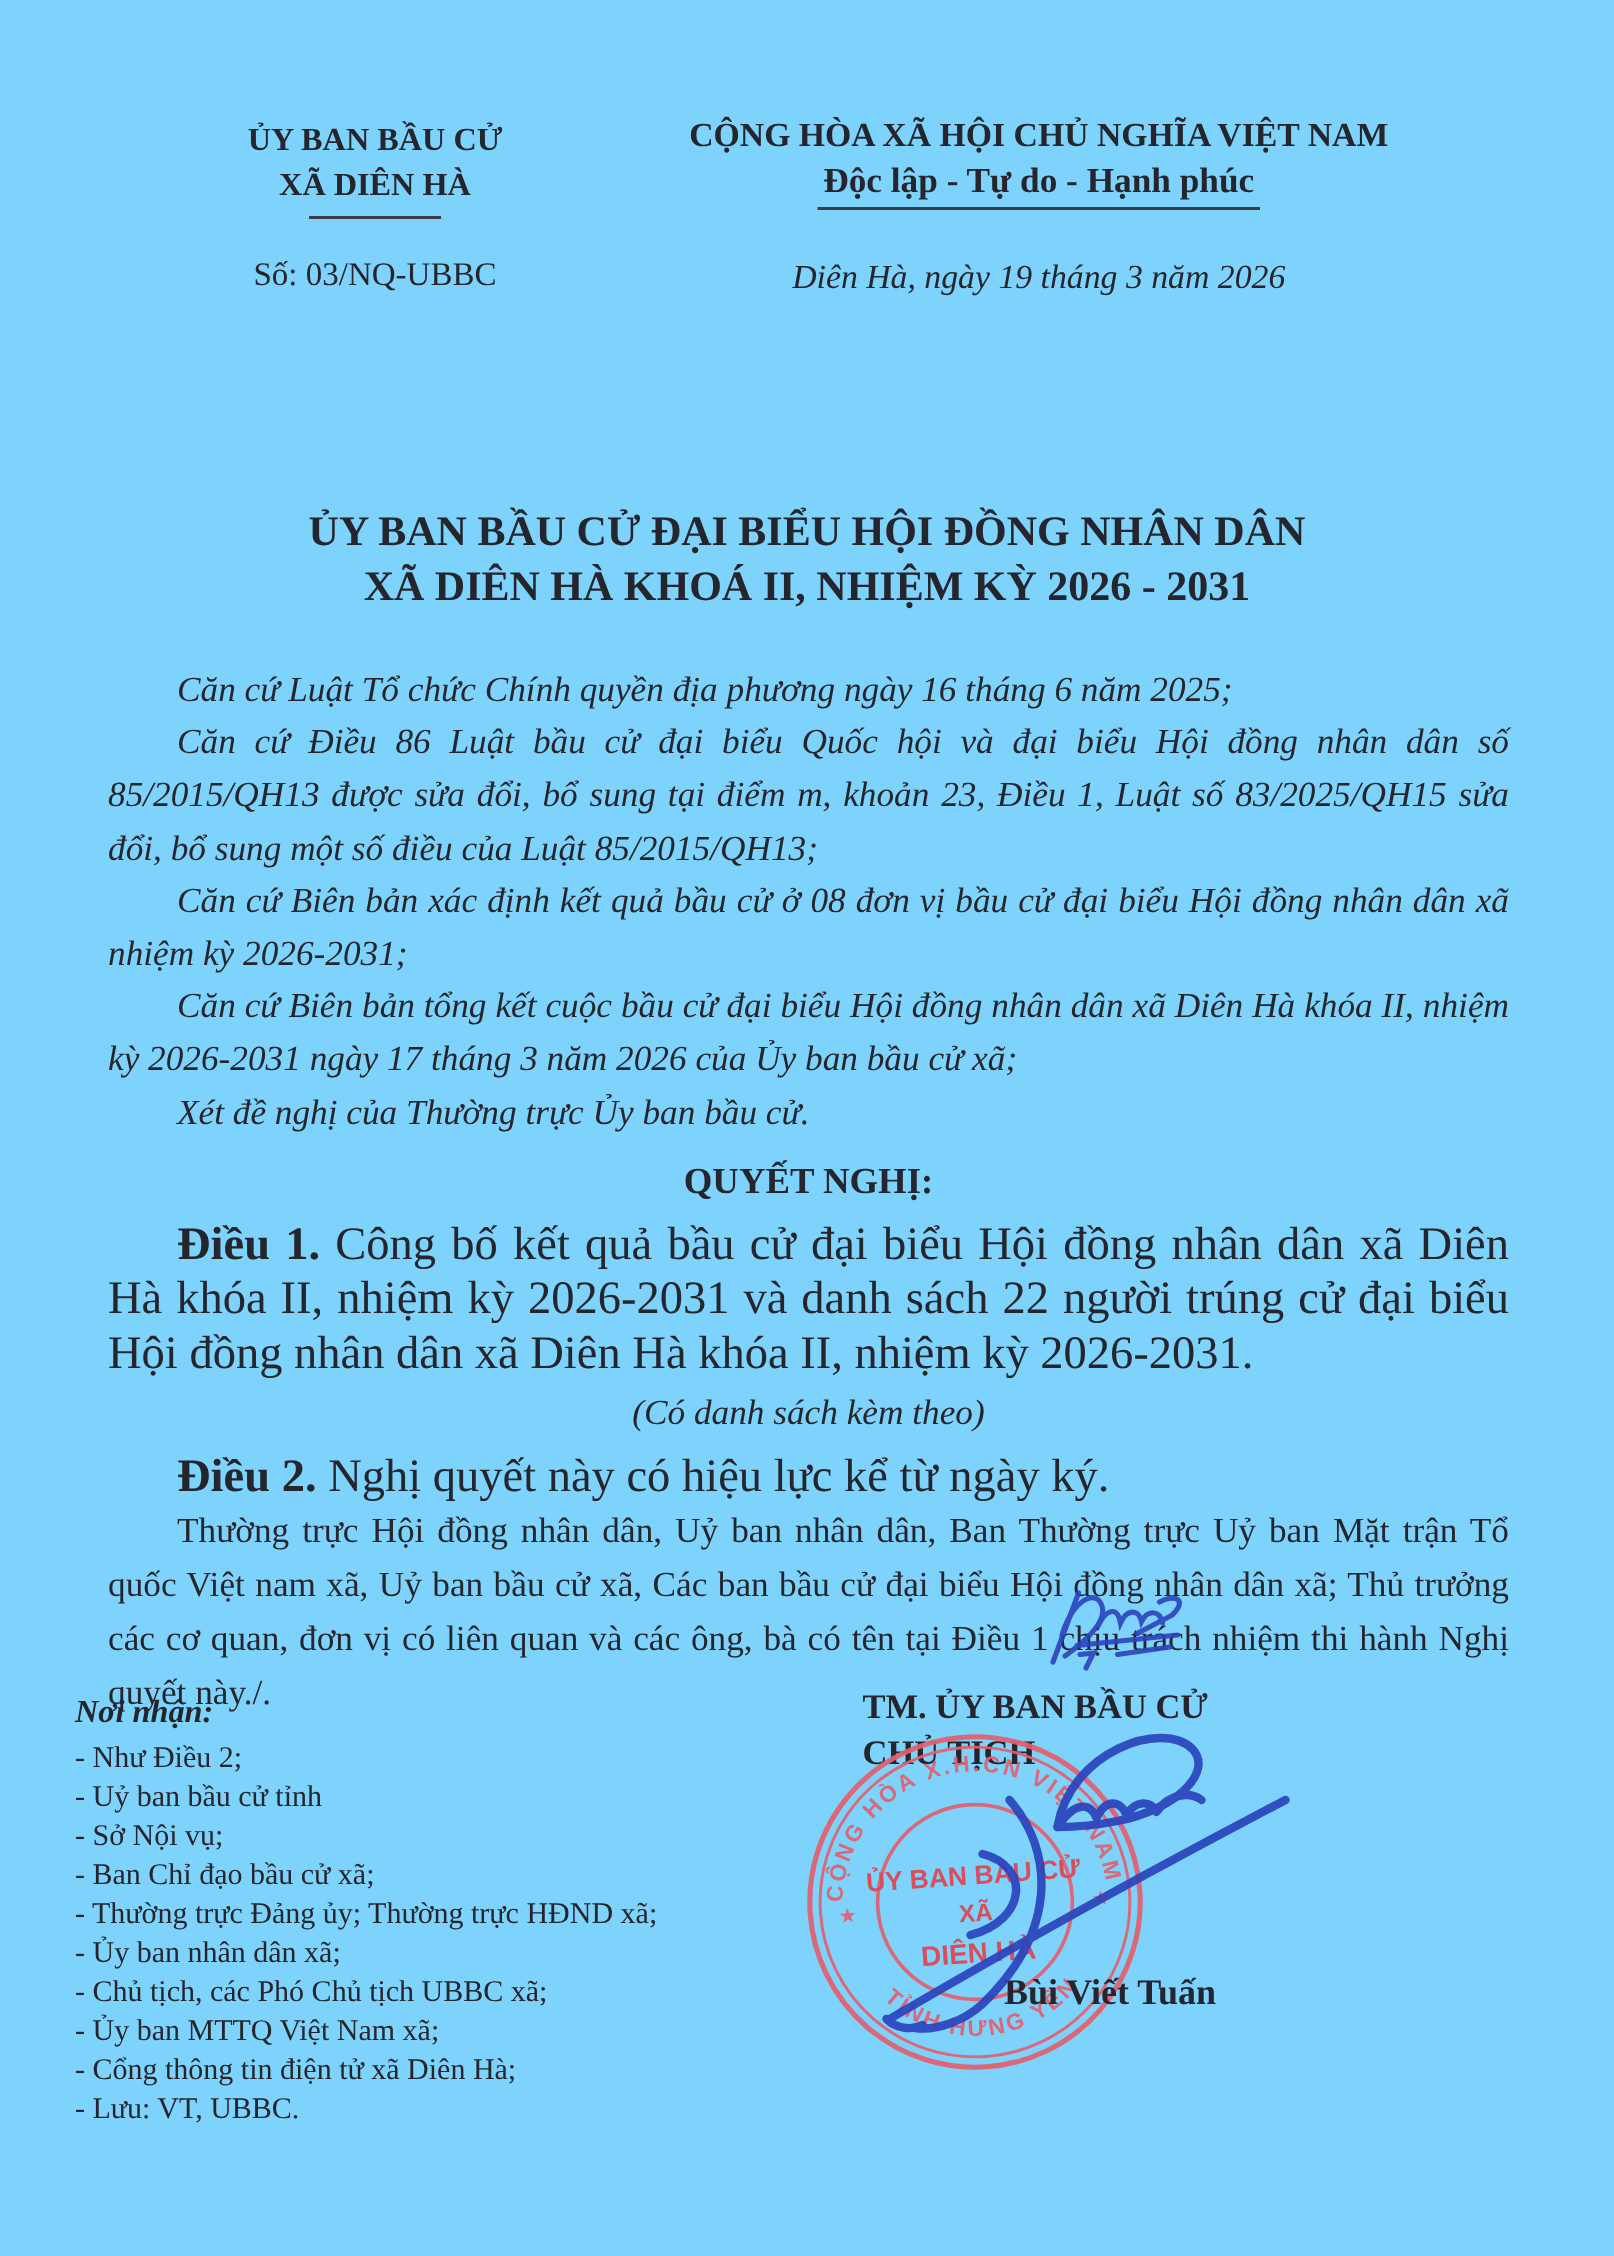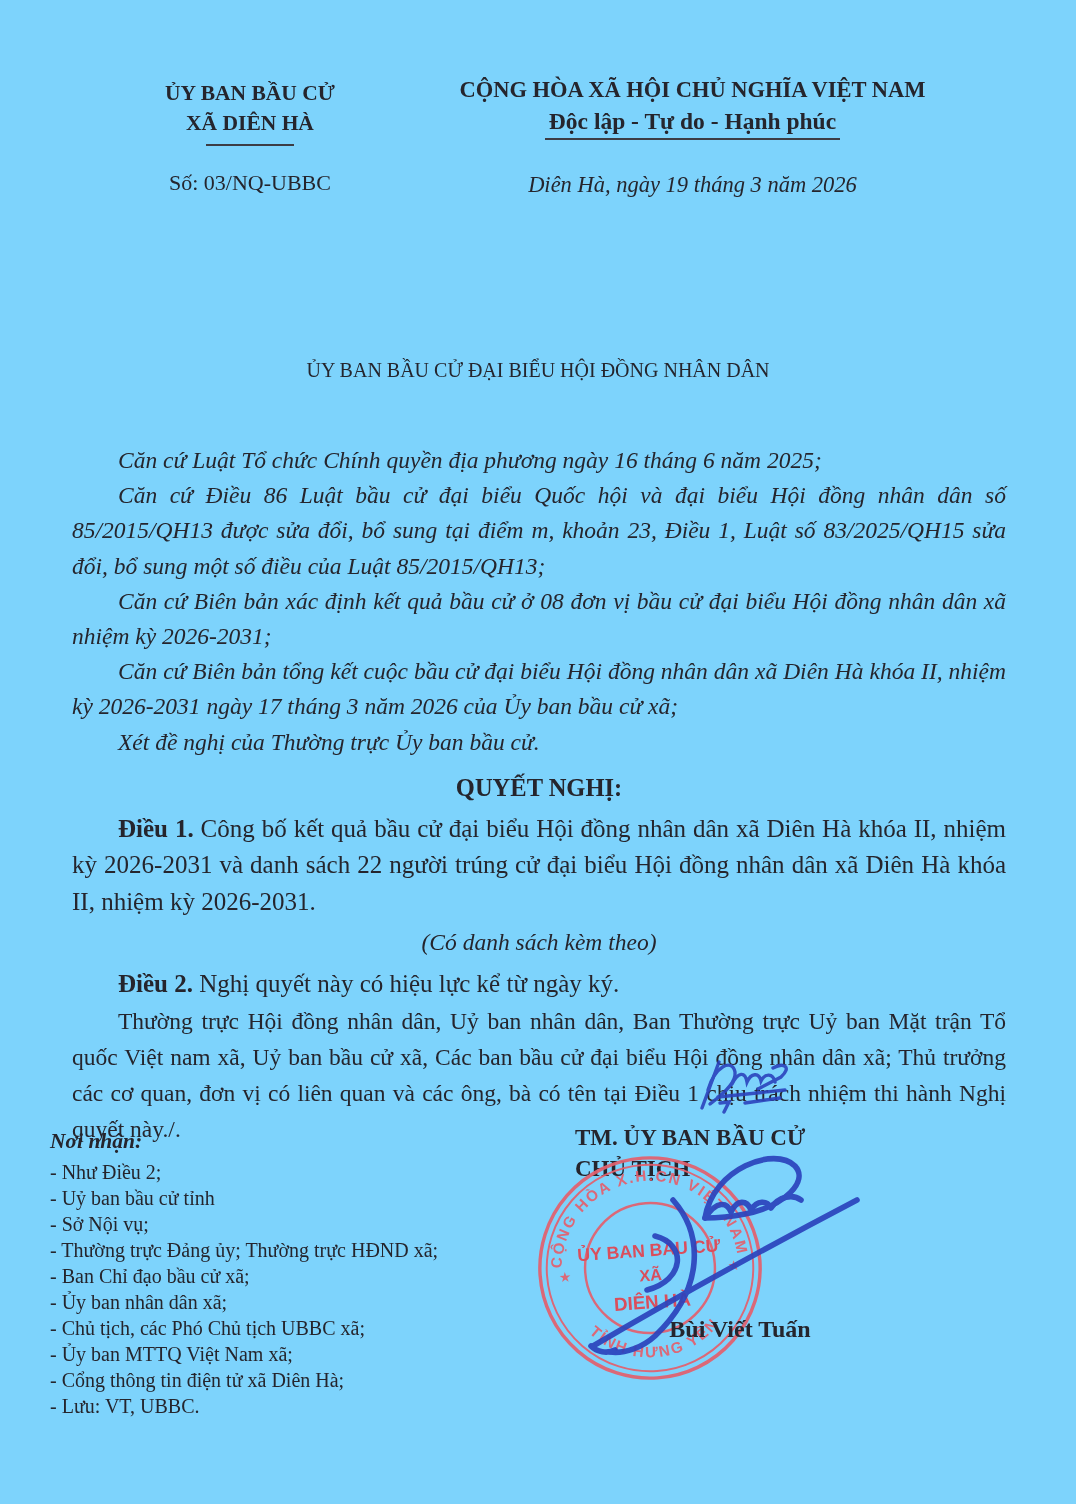--- a/index.html
+++ b/index.html
@@ -35,34 +35,34 @@
   .place-date{
     position:absolute;left:415px;top:172px;width:555px;text-align:center;
     font-style:italic;font-size:22.5px;
   }
   
   .title-block{position:absolute;left:70px;top:220px;width:936px;text-align:center;}
   .title-block .doctype{font-weight:bold;font-size:26px;line-height:32px;letter-spacing:.5px;}
   .title-block .subject{font-weight:bold;font-size:23.5px;line-height:31px;}
   .title-block .rule{width:196px;height:0;border-bottom:3px solid #33333b;margin:7px auto 0;}
   .issuer-block{
-    position:absolute;left:70px;top:352px;width:936px;text-align:center;
-    font-weight:normal;font-size:20px;line-height:37px;
+    position:absolute;left:70px;top:336px;width:936px;text-align:center;
+    font-weight:bold;font-size:28px;line-height:37px;
   }
   
   .body-col{position:absolute;left:72px;top:443px;width:934px;}
   .preamble p{
     margin:0;font-style:italic;font-size:23.5px;line-height:35.2px;
     text-indent:46px;text-align:justify;
   }
   .resolve-heading{
     margin:11px 0 6px;text-align:center;font-weight:bold;font-size:24.5px;line-height:34px;
   }
   .article{
-    margin:6px 0 0;font-size:25px;line-height:36.5px;
+    margin:6px 0 0;font-size:31px;line-height:36.5px;
     text-indent:46px;text-align:justify;
   }
   .article b{font-weight:bold;}
   .attach-note{
     margin:4px 0 0;text-align:center;font-style:italic;font-size:23.5px;line-height:36px;
   }
   .impl{
     margin:0;font-size:23.5px;line-height:36.2px;text-indent:46px;text-align:justify;
   }
   
@@ -96,20 +96,21 @@
 
   <div class="hdr-right">
     <div class="nat1">CỘNG HÒA XÃ HỘI CHỦ NGHĨA VIỆT NAM</div>
     <div><span class="nat2">Độc lập - Tự do - Hạnh phúc</span></div>
   </div>
   <div class="place-date">Diên Hà, ngày 19 tháng 3 năm 2026</div>
 
 
   <div class="issuer-block">
     <div>ỦY BAN BẦU CỬ ĐẠI BIỂU HỘI ĐỒNG NHÂN DÂN</div>
+    <div>XÃ DIÊN HÀ KHOÁ II, NHIỆM KỲ 2026 - 2031</div>
   </div>
 
   <div class="body-col">
     <div class="preamble">
       <p>Căn cứ Luật Tổ chức Chính quyền địa phương ngày 16 tháng 6 năm 2025;</p>
       <p>Căn cứ Điều 86 Luật bầu cử đại biểu Quốc hội và đại biểu Hội đồng nhân dân số 85/2015/QH13 được sửa đổi, bổ sung tại điểm m, khoản 23, Điều 1, Luật số 83/2025/QH15 sửa đổi, bổ sung một số điều của Luật 85/2015/QH13;</p>
       <p>Căn cứ Biên bản xác định kết quả bầu cử ở 08 đơn vị bầu cử đại biểu Hội đồng nhân dân xã nhiệm kỳ 2026-2031;</p>
       <p>Căn cứ Biên bản tổng kết cuộc bầu cử đại biểu Hội đồng nhân dân xã Diên Hà khóa II, nhiệm kỳ 2026-2031 ngày 17 tháng 3 năm 2026 của Ủy ban bầu cử xã;</p>
       <p>Xét đề nghị của Thường trực Ủy ban bầu cử.</p>
     </div>
@@ -123,22 +124,22 @@
     <p class="article"><b>Điều 2.</b><span> Nghị quyết này có hiệu lực kể từ ngày ký.</span></p>
 
     <p class="impl">Thường trực Hội đồng nhân dân, Uỷ ban nhân dân, Ban Thường trực Uỷ ban Mặt trận Tổ quốc Việt nam xã, Uỷ ban bầu cử xã, Các ban bầu cử đại biểu Hội đồng nhân dân xã; Thủ trưởng các cơ quan, đơn vị có liên quan và các ông, bà có tên tại Điều 1 chịu trách nhiệm thi hành Nghị quyết này./.</p>
   </div>
 
   <div class="recipients">
     <div class="rec-head">Nơi nhận:</div>
     <div class="rec-item">- Như Điều 2;</div>
     <div class="rec-item">- Uỷ ban bầu cử tỉnh</div>
     <div class="rec-item">- Sở Nội vụ;</div>
+    <div class="rec-item">- Ban Chỉ đạo bầu cử xã;</div>
     <div class="rec-item">- Thường trực Đảng ủy; Thường trực HĐND xã;</div>
-    <div class="rec-item">- Ban Chỉ đạo bầu cử xã;</div>
     <div class="rec-item">- Ủy ban nhân dân xã;</div>
     <div class="rec-item">- Chủ tịch, các Phó Chủ tịch UBBC xã;</div>
     <div class="rec-item">- Ủy ban MTTQ Việt Nam xã;</div>
     <div class="rec-item">- Cổng thông tin điện tử xã Diên Hà;</div>
     <div class="rec-item">- Lưu: VT, UBBC.</div>
   </div>
 
   <div class="sign-block">
     <div class="auth1">TM. ỦY BAN BẦU CỬ</div>
     <div class="auth2">CHỦ TỊCH</div>

